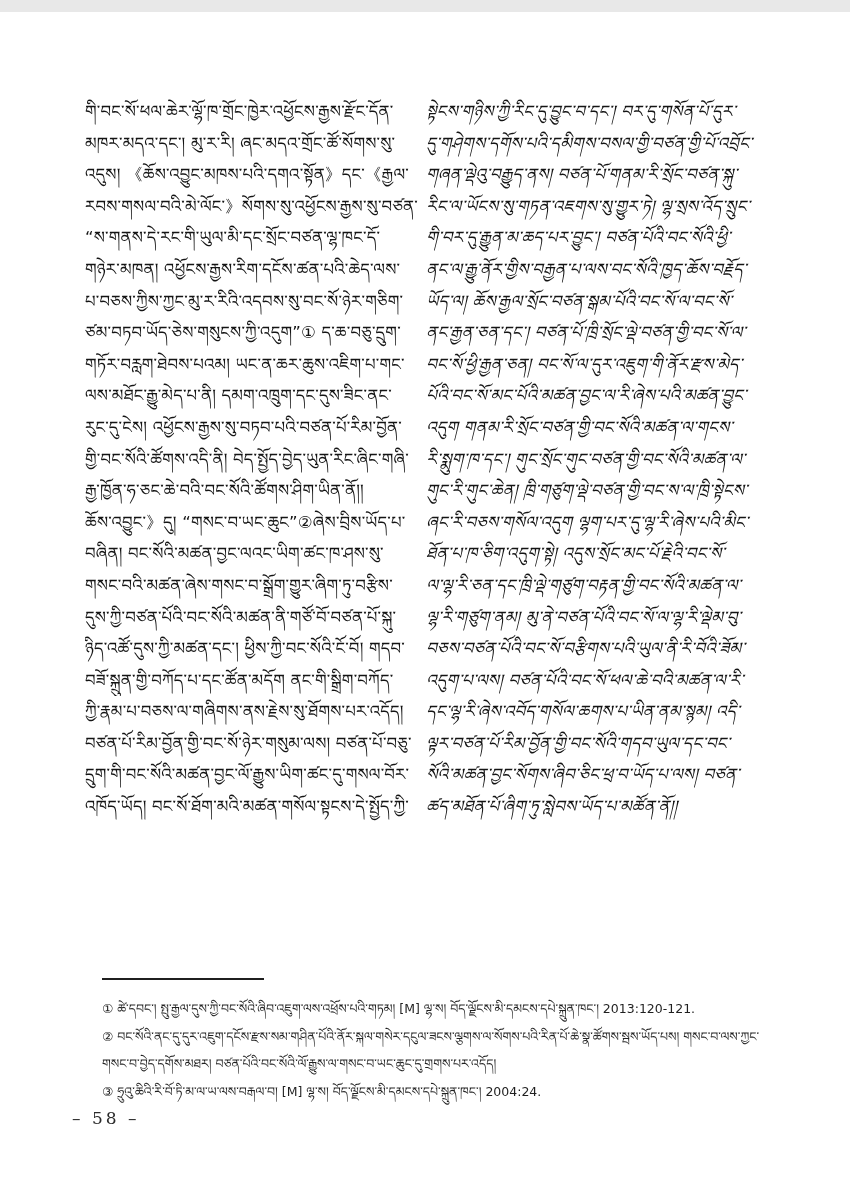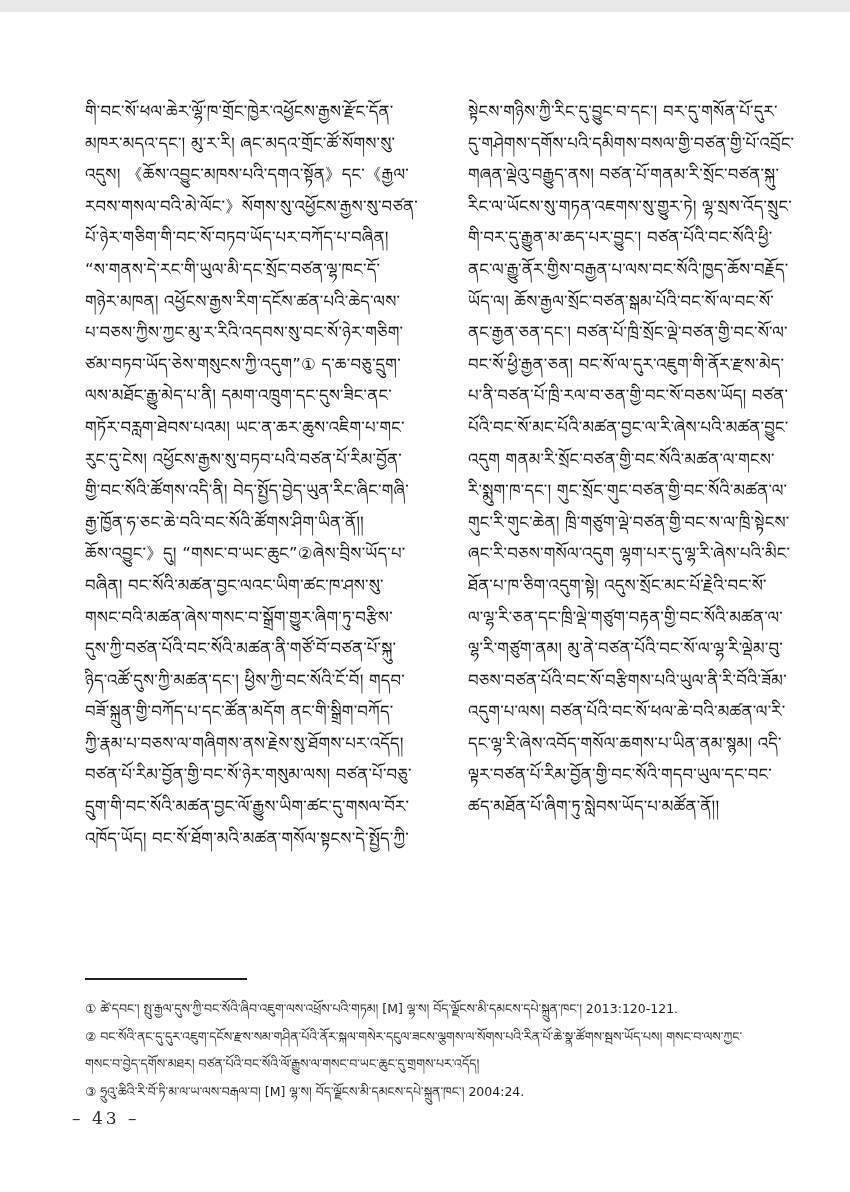--- a/index.html
+++ b/index.html
@@ -8,31 +8,31 @@
     width: 850px;
     height: 1192px;
     margin: 12px auto;
     background: #ffffff;
     font-family: "DejaVu Sans", sans-serif;
     color: #141414;
     overflow: hidden;
   }
   .column { position: absolute; top: 84px; }
   .column.left  { left: 85px;  width: 352px; }
-  .column.right { left: 468px; width: 362px; }
+  .column.right { left: 426px; width: 362px; font-style: italic; }
   .tline {
     height: 31.6px;
     line-height: 31.6px;
     font-size: 16.5px;
     white-space: nowrap;
     overflow: hidden;
     letter-spacing: 0.2px;
   }
   .tline.indent { padding-left: 36px; }
-  .footnotes { position: absolute; left: 85px; top: 966px; width: 722px; }
+  .footnotes { position: absolute; left: 102px; top: 966px; width: 722px; }
   .fn-rule {
     width: 162px;
     height: 0;
     border-top: 2px solid #1f1f1f;
     margin-bottom: 15px;
   }
   .fn-line {
     font-size: 12.5px;
     line-height: 27.5px;
     height: 27.5px;
@@ -54,27 +54,26 @@
 <body>
 
 <div class="page">
 
   <div class="column left">
 
   <div class="tline">གི་བང་སོ་ཕལ་ཆེར་ལྷོ་ཁ་གྲོང་ཁྱེར་འཕྱོངས་རྒྱས་རྫོང་དོན་</div>
       <div class="tline">མཁར་མདའ་དང་། མུ་ར་རི། ཞང་མདའ་གྲོང་ཚོ་སོགས་སུ་</div>
       <div class="tline">འདུས། 《ཆོས་འབྱུང་མཁས་པའི་དགའ་སྟོན》དང་《རྒྱལ་</div>
       <div class="tline">རབས་གསལ་བའི་མེ་ལོང་》སོགས་སུ་འཕྱོངས་རྒྱས་སུ་བཙན་</div>
-      <div class="tline">པོ་ཉེར་གཅིག་གི་བང་སོ་བཏབ་ཡོད་པར་བཀོད་པ་བཞིན།</div>
       <div class="tline">“ས་གནས་དེ་རང་གི་ཡུལ་མི་དང་སྲོང་བཙན་ལྷ་ཁང་དོ་</div>
       <div class="tline">གཉེར་མཁན། འཕྱོངས་རྒྱས་རིག་དངོས་ཚན་པའི་ཆེད་ལས་</div>
       <div class="tline">པ་བཅས་ཀྱིས་ཀྱང་མུ་ར་རིའི་འདབས་སུ་བང་སོ་ཉེར་གཅིག་</div>
       <div class="tline">ཙམ་བཏབ་ཡོད་ཅེས་གསུངས་ཀྱི་འདུག”① ད་ཆ་བཅུ་དྲུག་</div>
+      <div class="tline">གཏོར་བརླག་ཐེབས་པའམ། ཡང་ན་ཆར་ཆུས་འཇིག་པ་གང་</div>
       <div class="tline">ལས་མཐོང་རྒྱུ་མེད་པ་ནི། དམག་འཁྲུག་དང་དུས་ཟིང་ནང་</div>
-      <div class="tline">གཏོར་བརླག་ཐེབས་པའམ། ཡང་ན་ཆར་ཆུས་འཇིག་པ་གང་</div>
       <div class="tline">རུང་དུ་ངེས། འཕྱོངས་རྒྱས་སུ་བཏབ་པའི་བཙན་པོ་རིམ་བྱོན་</div>
       <div class="tline">གྱི་བང་སོའི་ཚོགས་འདི་ནི། བེད་སྤྱོད་བྱེད་ཡུན་རིང་ཞིང་གཞི་</div>
       <div class="tline">རྒྱ་ཁྱོན་ཧ་ཅང་ཆེ་བའི་བང་སོའི་ཚོགས་ཤིག་ཡིན་ནོ།།</div>
       <div class="tline">ཆོས་འབྱུང་》དུ། “གསང་བ་ཡང་ཆུང”②ཞེས་བྲིས་ཡོད་པ་</div>
       <div class="tline">བཞིན། བང་སོའི་མཚན་བྱང་ལའང་ཡིག་ཚང་ཁ་ཤས་སུ་</div>
       <div class="tline">གསང་བའི་མཚན་ཞེས་གསང་བ་སྒྲོག་གྱུར་ཞིག་ཏུ་བརྩིས་</div>
       <div class="tline">དུས་ཀྱི་བཙན་པོའི་བང་སོའི་མཚན་ནི་གཙོ་བོ་བཙན་པོ་སྐུ་</div>
       <div class="tline">ཉིད་འཚོ་དུས་ཀྱི་མཚན་དང་། ཕྱིས་ཀྱི་བང་སོའི་ངོ་བོ། གདབ་</div>
       <div class="tline">བཟོ་སྐྲུན་གྱི་བཀོད་པ་དང་ཚོན་མདོག ནང་གི་སྒྲིག་བཀོད་</div>
       <div class="tline">ཀྱི་རྣམ་པ་བཅས་ལ་གཞིགས་ནས་རྗེས་སུ་ཐོགས་པར་འདོད།</div>
@@ -87,42 +86,42 @@
 
   <div class="tline">སྟེངས་གཉིས་ཀྱི་རིང་དུ་བྱུང་བ་དང་། བར་དུ་གསོན་པོ་དུར་</div>
       <div class="tline">དུ་གཤེགས་དགོས་པའི་དམིགས་བསལ་གྱི་བཙན་གྱི་པོ་འབྲོང་</div>
       <div class="tline">གཞན་ལྡེའུ་བརྒྱུད་ནས། བཙན་པོ་གནམ་རི་སྲོང་བཙན་སྐུ་</div>
       <div class="tline">རིང་ལ་ཡོངས་སུ་གཏན་འཇགས་སུ་གྱུར་ཏེ། ལྷ་སྲས་འོད་སྲུང་</div>
       <div class="tline">གི་བར་དུ་རྒྱུན་མ་ཆད་པར་བྱུང་། བཙན་པོའི་བང་སོའི་ཕྱི་</div>
       <div class="tline">ནང་ལ་རྒྱུ་ནོར་གྱིས་བརྒྱན་པ་ལས་བང་སོའི་ཁྱད་ཆོས་བརྗོད་</div>
       <div class="tline">ཡོད་ལ། ཆོས་རྒྱལ་སྲོང་བཙན་སྒམ་པོའི་བང་སོ་ལ་བང་སོ་</div>
       <div class="tline">ནང་རྒྱན་ཅན་དང་། བཙན་པོ་ཁྲི་སྲོང་ལྡེ་བཙན་གྱི་བང་སོ་ལ་</div>
       <div class="tline">བང་སོ་ཕྱི་རྒྱན་ཅན། བང་སོ་ལ་དུར་འཇུག་གི་ནོར་རྫས་མེད་</div>
-      <div class="tline">པ་ནི་བཙན་པོ་ཁྲི་རལ་བ་ཅན་གྱི་བང་སོ་བཅས་ཡོད། བཙན་</div>
       <div class="tline">པོའི་བང་སོ་མང་པོའི་མཚན་བྱང་ལ་རི་ཞེས་པའི་མཚན་བྱུང་</div>
       <div class="tline">འདུག གནམ་རི་སྲོང་བཙན་གྱི་བང་སོའི་མཚན་ལ་གངས་</div>
       <div class="tline">རི་སྨུག་ཁ་དང་། གུང་སྲོང་གུང་བཙན་གྱི་བང་སོའི་མཚན་ལ་</div>
       <div class="tline">གུང་རི་གུང་ཆེན། ཁྲི་གཙུག་ལྡེ་བཙན་གྱི་བང་ས་ལ་ཁྲི་སྟེངས་</div>
       <div class="tline">ཞང་རི་བཅས་གསོལ་འདུག ལྷག་པར་དུ་ལྷ་རི་ཞེས་པའི་མིང་</div>
       <div class="tline">ཐོན་པ་ཁ་ཅིག་འདུག་སྟེ། འདུས་སྲོང་མང་པོ་རྗེའི་བང་སོ་</div>
       <div class="tline">ལ་ལྷ་རི་ཅན་དང་ཁྲི་ལྡེ་གཙུག་བརྟན་གྱི་བང་སོའི་མཚན་ལ་</div>
       <div class="tline">ལྷ་རི་གཙུག་ནམ། མུ་ནེ་བཙན་པོའི་བང་སོ་ལ་ལྷ་རི་ལྡེམ་བུ་</div>
       <div class="tline">བཅས་བཙན་པོའི་བང་སོ་བརྩིགས་པའི་ཡུལ་ནི་རི་བོའི་ཟོམ་</div>
       <div class="tline">འདུག་པ་ལས། བཙན་པོའི་བང་སོ་ཕལ་ཆེ་བའི་མཚན་ལ་རི་</div>
       <div class="tline">དང་ལྷ་རི་ཞེས་འབོད་གསོལ་ཆགས་པ་ཡིན་ནམ་སྙམ། འདི་</div>
       <div class="tline">ལྟར་བཙན་པོ་རིམ་བྱོན་གྱི་བང་སོའི་གདབ་ཡུལ་དང་བང་</div>
+      <div class="tline">སོའི་མཚན་བྱང་སོགས་ཞིབ་ཅིང་ཕྲ་བ་ཡོད་པ་ལས། བཙན་</div>
       <div class="tline">ཚད་མཐོན་པོ་ཞིག་ཏུ་སླེབས་ཡོད་པ་མཚོན་ནོ།།</div>
     </div>
 
   <div class="footnotes">
     <div class="fn-rule"></div>
     <div>
 
     <div class="fn-line">① ཚེ་དབང་། སྤུ་རྒྱལ་དུས་ཀྱི་བང་སོའི་ཞིབ་འཇུག་ལས་འཕྲོས་པའི་གཏམ། [M] ལྷ་ས། བོད་ལྗོངས་མི་དམངས་དཔེ་སྐྲུན་ཁང་། 2013:120-121.</div>
         <div class="fn-line">② བང་སོའི་ནང་དུ་དུར་འཇུག་དངོས་རྫས་སམ་གཤིན་པོའི་ནོར་སྐལ་གསེར་དངུལ་ཟངས་ལྕགས་ལ་སོགས་པའི་རིན་པོ་ཆེ་སྣ་ཚོགས་སྦས་ཡོད་པས། གསང་བ་ལས་ཀྱང་</div>
         <div class="fn-line">གསང་བ་བྱེད་དགོས་མཐར། བཙན་པོའི་བང་སོའི་ལོ་རྒྱུས་ལ་གསང་བ་ཡང་ཆུང་དུ་གྲགས་པར་འདོད།</div>
         <div class="fn-line">③ ཧྲུའུ་ཆིའི་རི་བོ་ཏི་མ་ལ་ཡ་ལས་བརྒལ་བ། [M] ལྷ་ས། བོད་ལྗོངས་མི་དམངས་དཔེ་སྐྲུན་ཁང་། 2004:24.</div>
       </div>
   </div>
 
-  <div class="page-number">– 43 –</div>
+  <div class="page-number">– 58 –</div>
 
 </div>
 
 </body></html>

